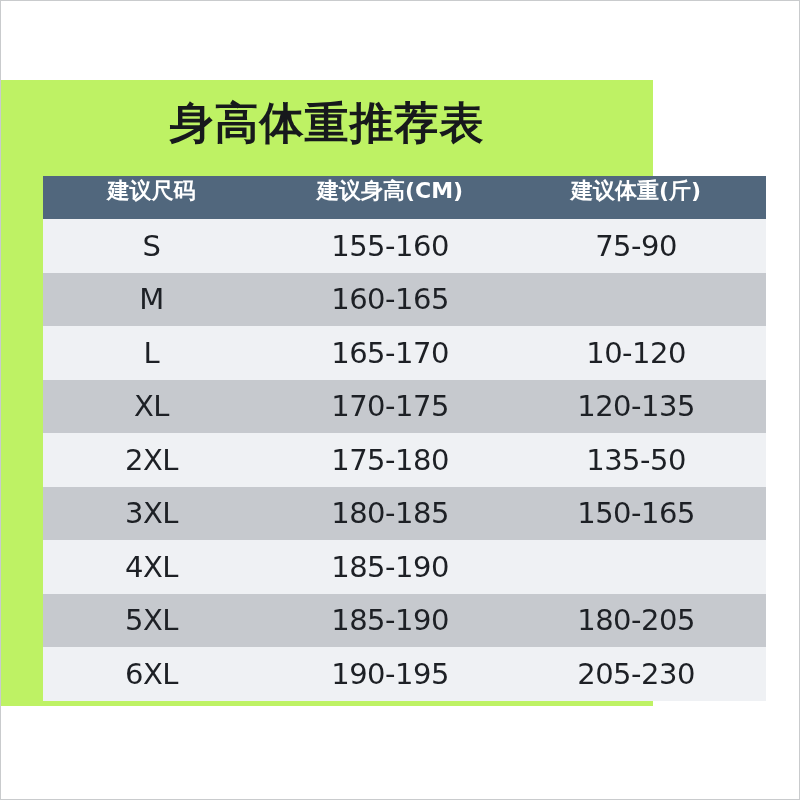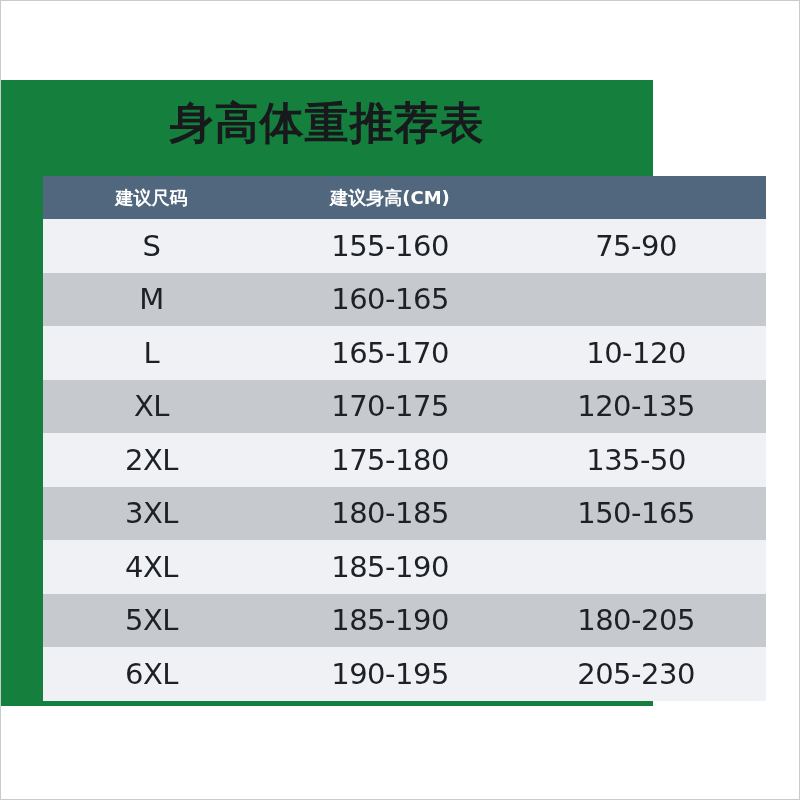--- a/index.html
+++ b/index.html
@@ -15,43 +15,43 @@
     background: #ffffff;
     border: 1px solid #c9cbcd;
     overflow: hidden;
   }
   .content {
     position: absolute;
     top: 79px;
     left: 0;
     width: 652px;
     height: 626px;
-    background: #15803d;
+    background: #bef264;
   }
   .title {
     padding-top: 14px;
     text-align: center;
     font-size: 44px;
     font-weight: bold;
     letter-spacing: 1px;
     color: #17191c;
   }
   .size-table {
     position: absolute;
     top: 96px;
     left: 42px;
     width: 723px;
   }
   .thead {
     display: flex;
-    align-items: center;
+    align-items: flex-start;
     height: 43px;
     background: #51677d;
     color: #ffffff;
-    font-size: 18px;
+    font-size: 22px;
     font-weight: bold;
   }
   .trow {
     display: flex;
     align-items: center;
     height: 53.5px;
     font-size: 29px;
     color: #1d2025;
     letter-spacing: -0.5px;
   }
@@ -68,20 +68,21 @@
 <div class="page">
   <div class="content">
 
     <div class="title">身高体重推荐表</div>
 
     <div class="size-table">
 
       <div class="thead">
         <div class="cell c0">建议尺码</div>
         <div class="cell c1">建议身高(CM)</div>
+        <div class="cell c2">建议体重(斤)</div>
       </div>
 
       <div class="trow light">
         <div class="cell c0">S</div>
         <div class="cell c1">155-160</div>
         <div class="cell c2">75-90</div>
       </div>
 
       <div class="trow dark">
         <div class="cell c0">M</div>

